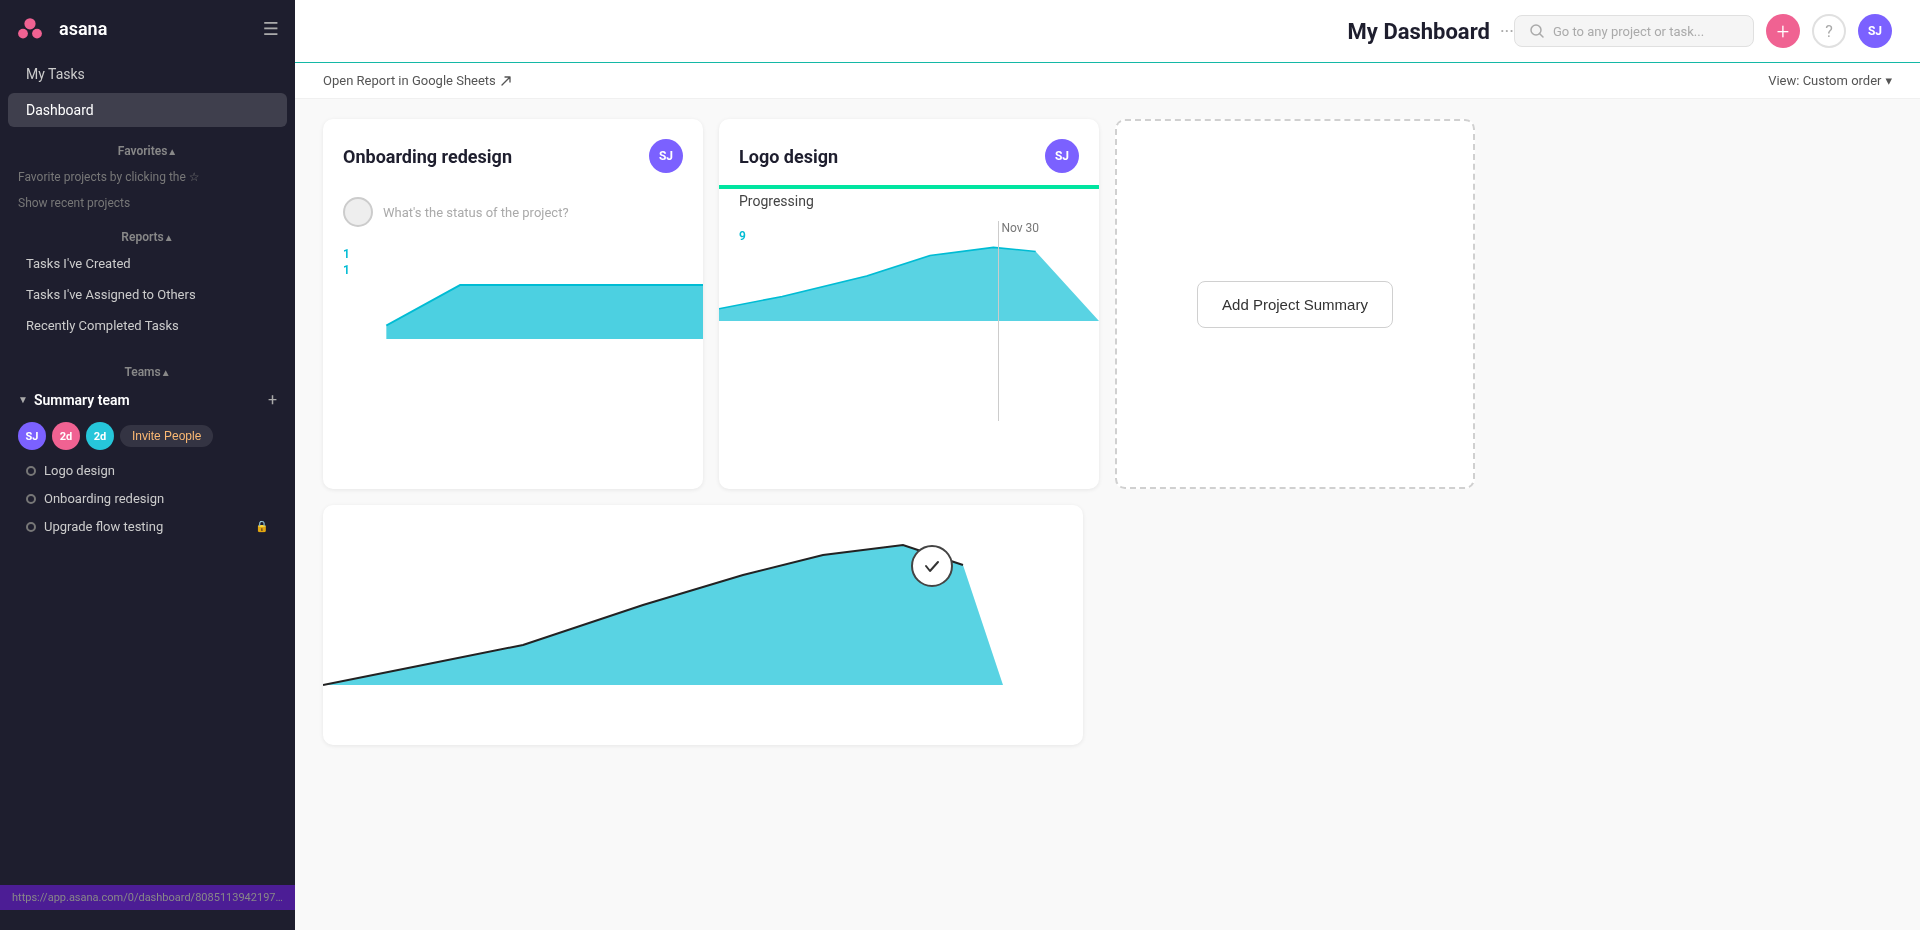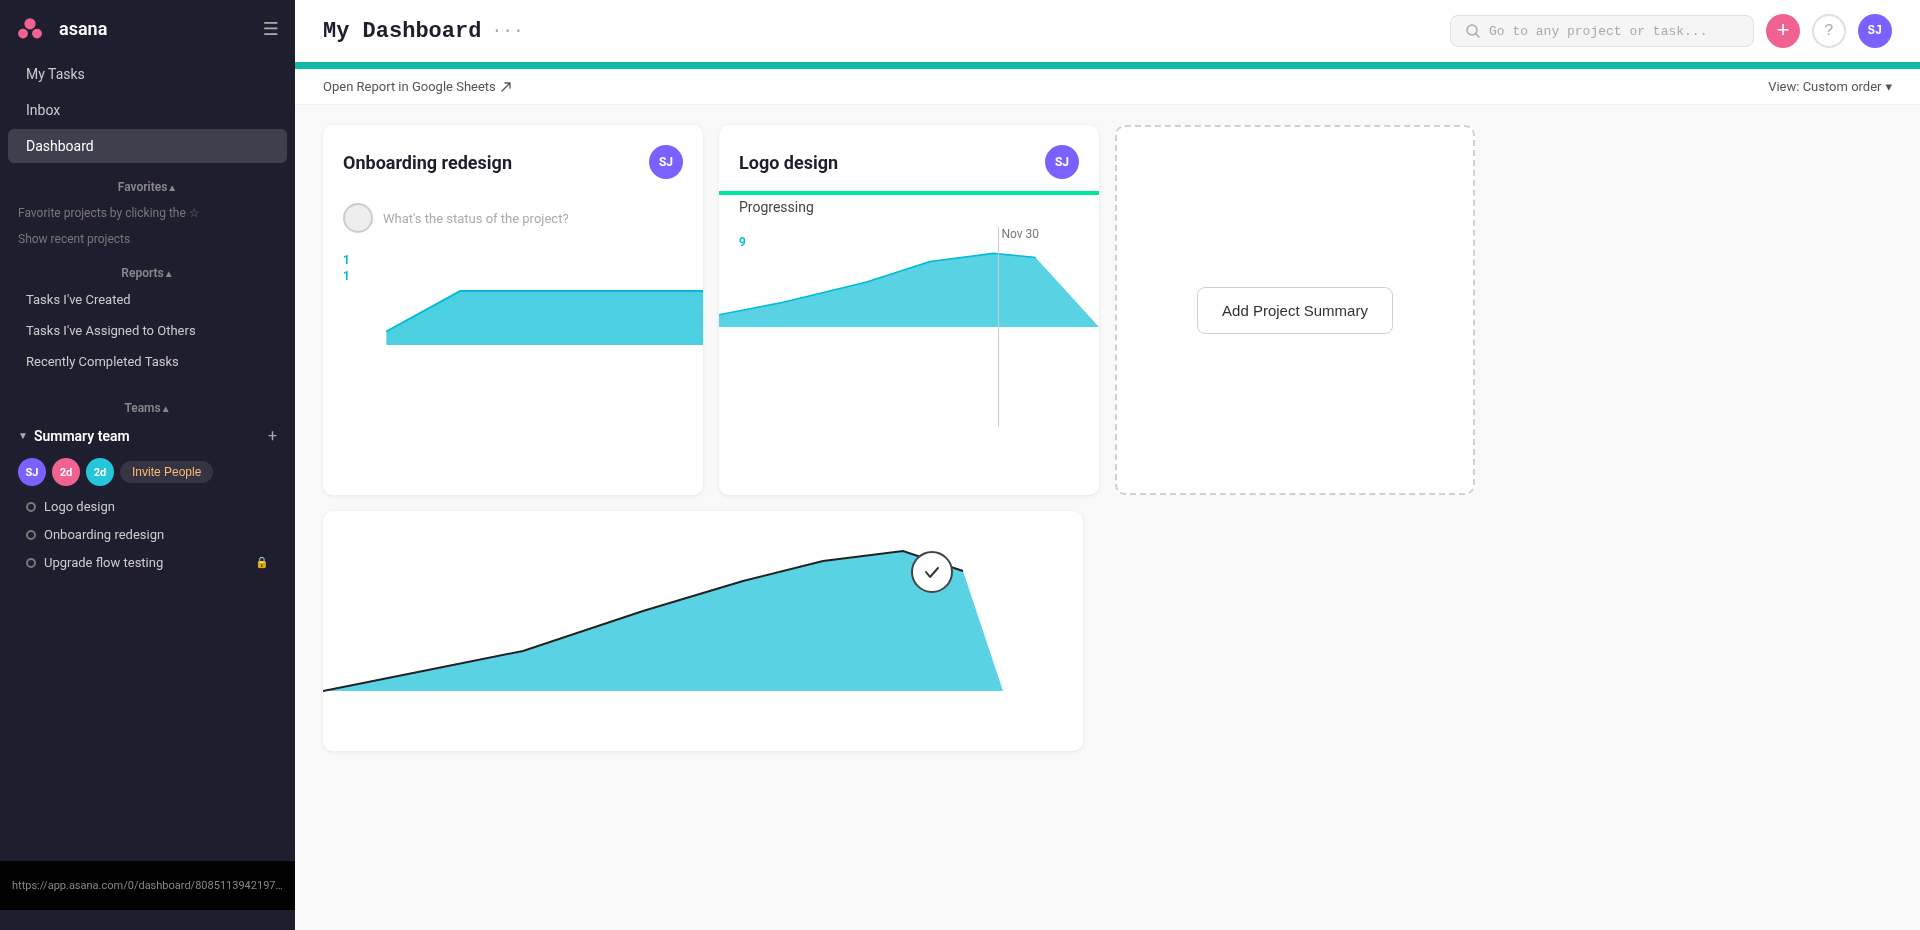--- a/index.html
+++ b/index.html
@@ -192,45 +192,44 @@
     }
 
     .lock-icon {
       margin-left: auto;
       font-size: 11px;
       color: #666;
     }
 
     .status-bar {
       margin-top: auto;
-      padding: 18px 12px;
-      background: #000000;
+      padding: 6px 12px;
+      background: #4c1d95;
       font-size: 11px;
       color: #888;
       white-space: nowrap;
       overflow: hidden;
       text-overflow: ellipsis;
     }
 
     
     #main {
       flex: 1;
       display: flex;
       flex-direction: column;
       background: #fff;
       overflow: hidden;
     }
 
     .main-header {
       display: flex;
       align-items: center;
-      justify-content: space-between;
+      justify-content: flex-end;
       padding: 14px 28px;
-      border-bottom: 7px solid #14b8a6;
-      font-family: Liberation Mono, monospace;
+      border-bottom: 1px solid #14b8a6;
     }
 
     .main-title-row {
       display: flex;
       align-items: center;
       gap: 10px;
     }
 
     .main-title {
       font-size: 22px;
@@ -251,21 +250,21 @@
     }
 
     .search-bar {
       display: flex;
       align-items: center;
       background: #f5f5f5;
       border: 1px solid #e0e0e0;
       border-radius: 8px;
       padding: 7px 14px;
       gap: 8px;
-      width: 304px;
+      width: 240px;
     }
 
     .search-placeholder {
       font-size: 13px;
       color: #aaa;
     }
 
     .add-btn {
       width: 34px;
       height: 34px;
@@ -531,23 +530,20 @@
         <circle cx="10" cy="28" r="7" fill="#f06292"></circle>
         <circle cx="30" cy="28" r="7" fill="#f06292"></circle>
       </svg>
       <span class="asana-logo-text">asana</span>
     </div>
     <span class="hamburger-icon">☰</span>
   </div>
 
   <div class="sidebar-nav-item">
     <span>My Tasks</span>
-  </div>
-  <div class="sidebar-nav-item">
-    <span>Inbox</span>
   </div>
   <div class="sidebar-nav-item active">
     <span>Dashboard</span>
   </div>
 
   <div class="sidebar-section-header">
     <span>Favorites</span>
     <span class="sidebar-section-toggle">▲</span>
   </div>
   <div class="favorites-hint">Favorite projects by clicking the ☆</div>

